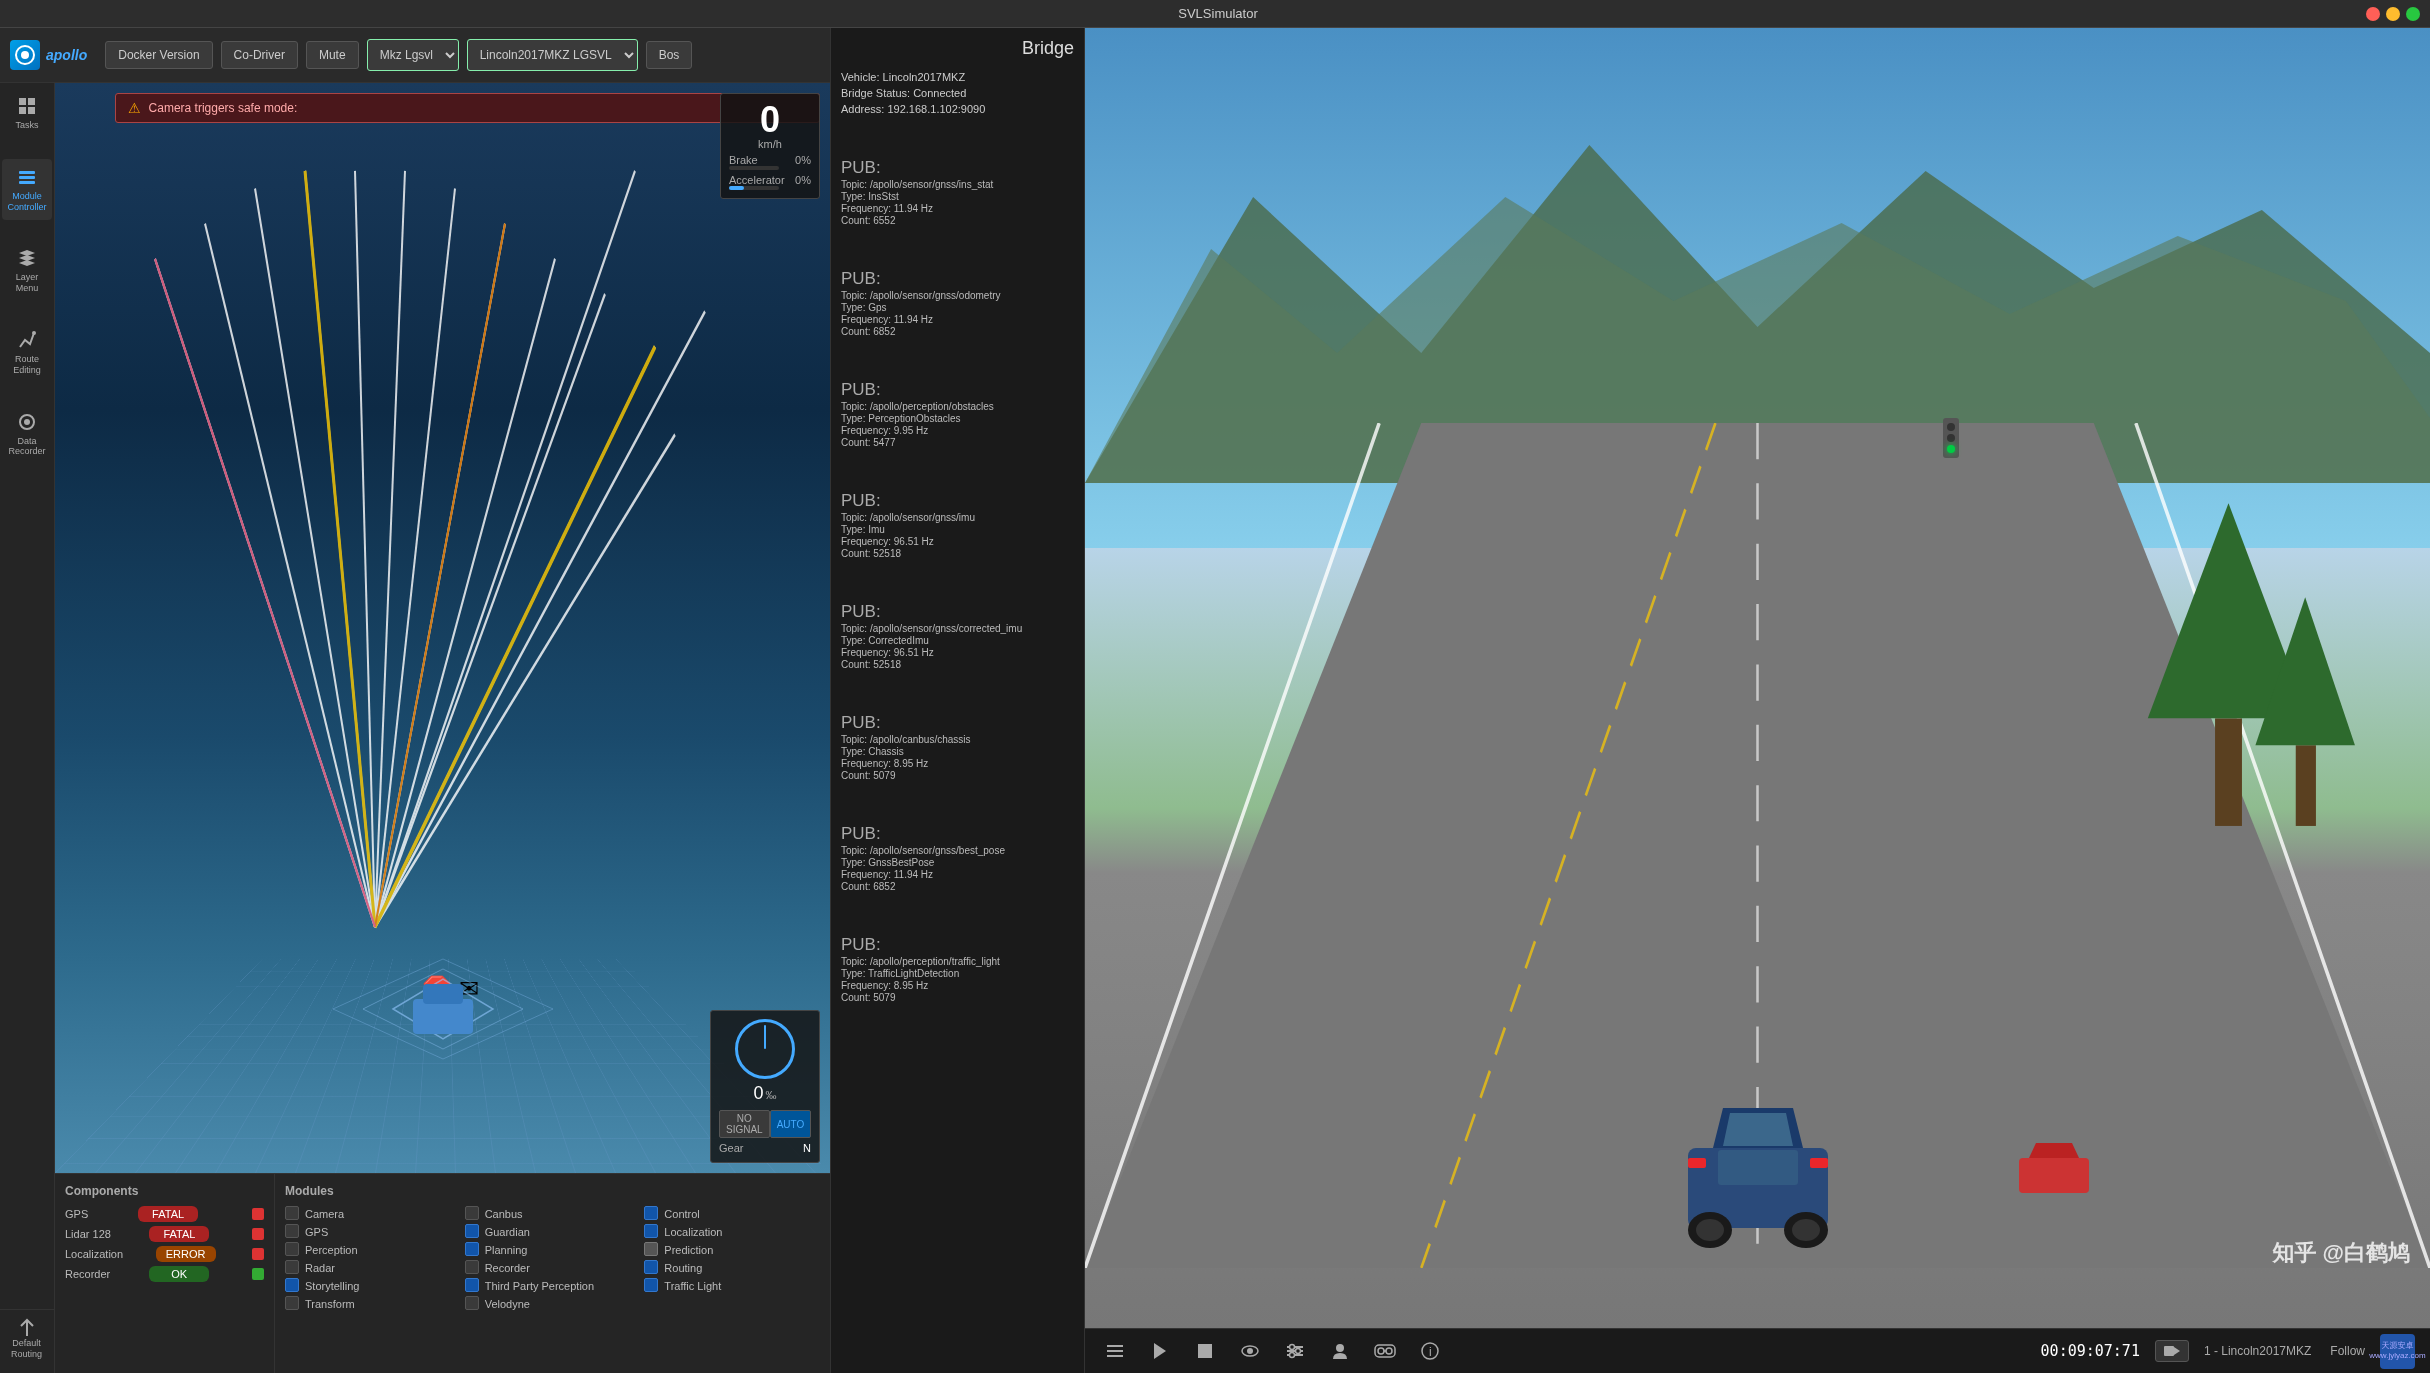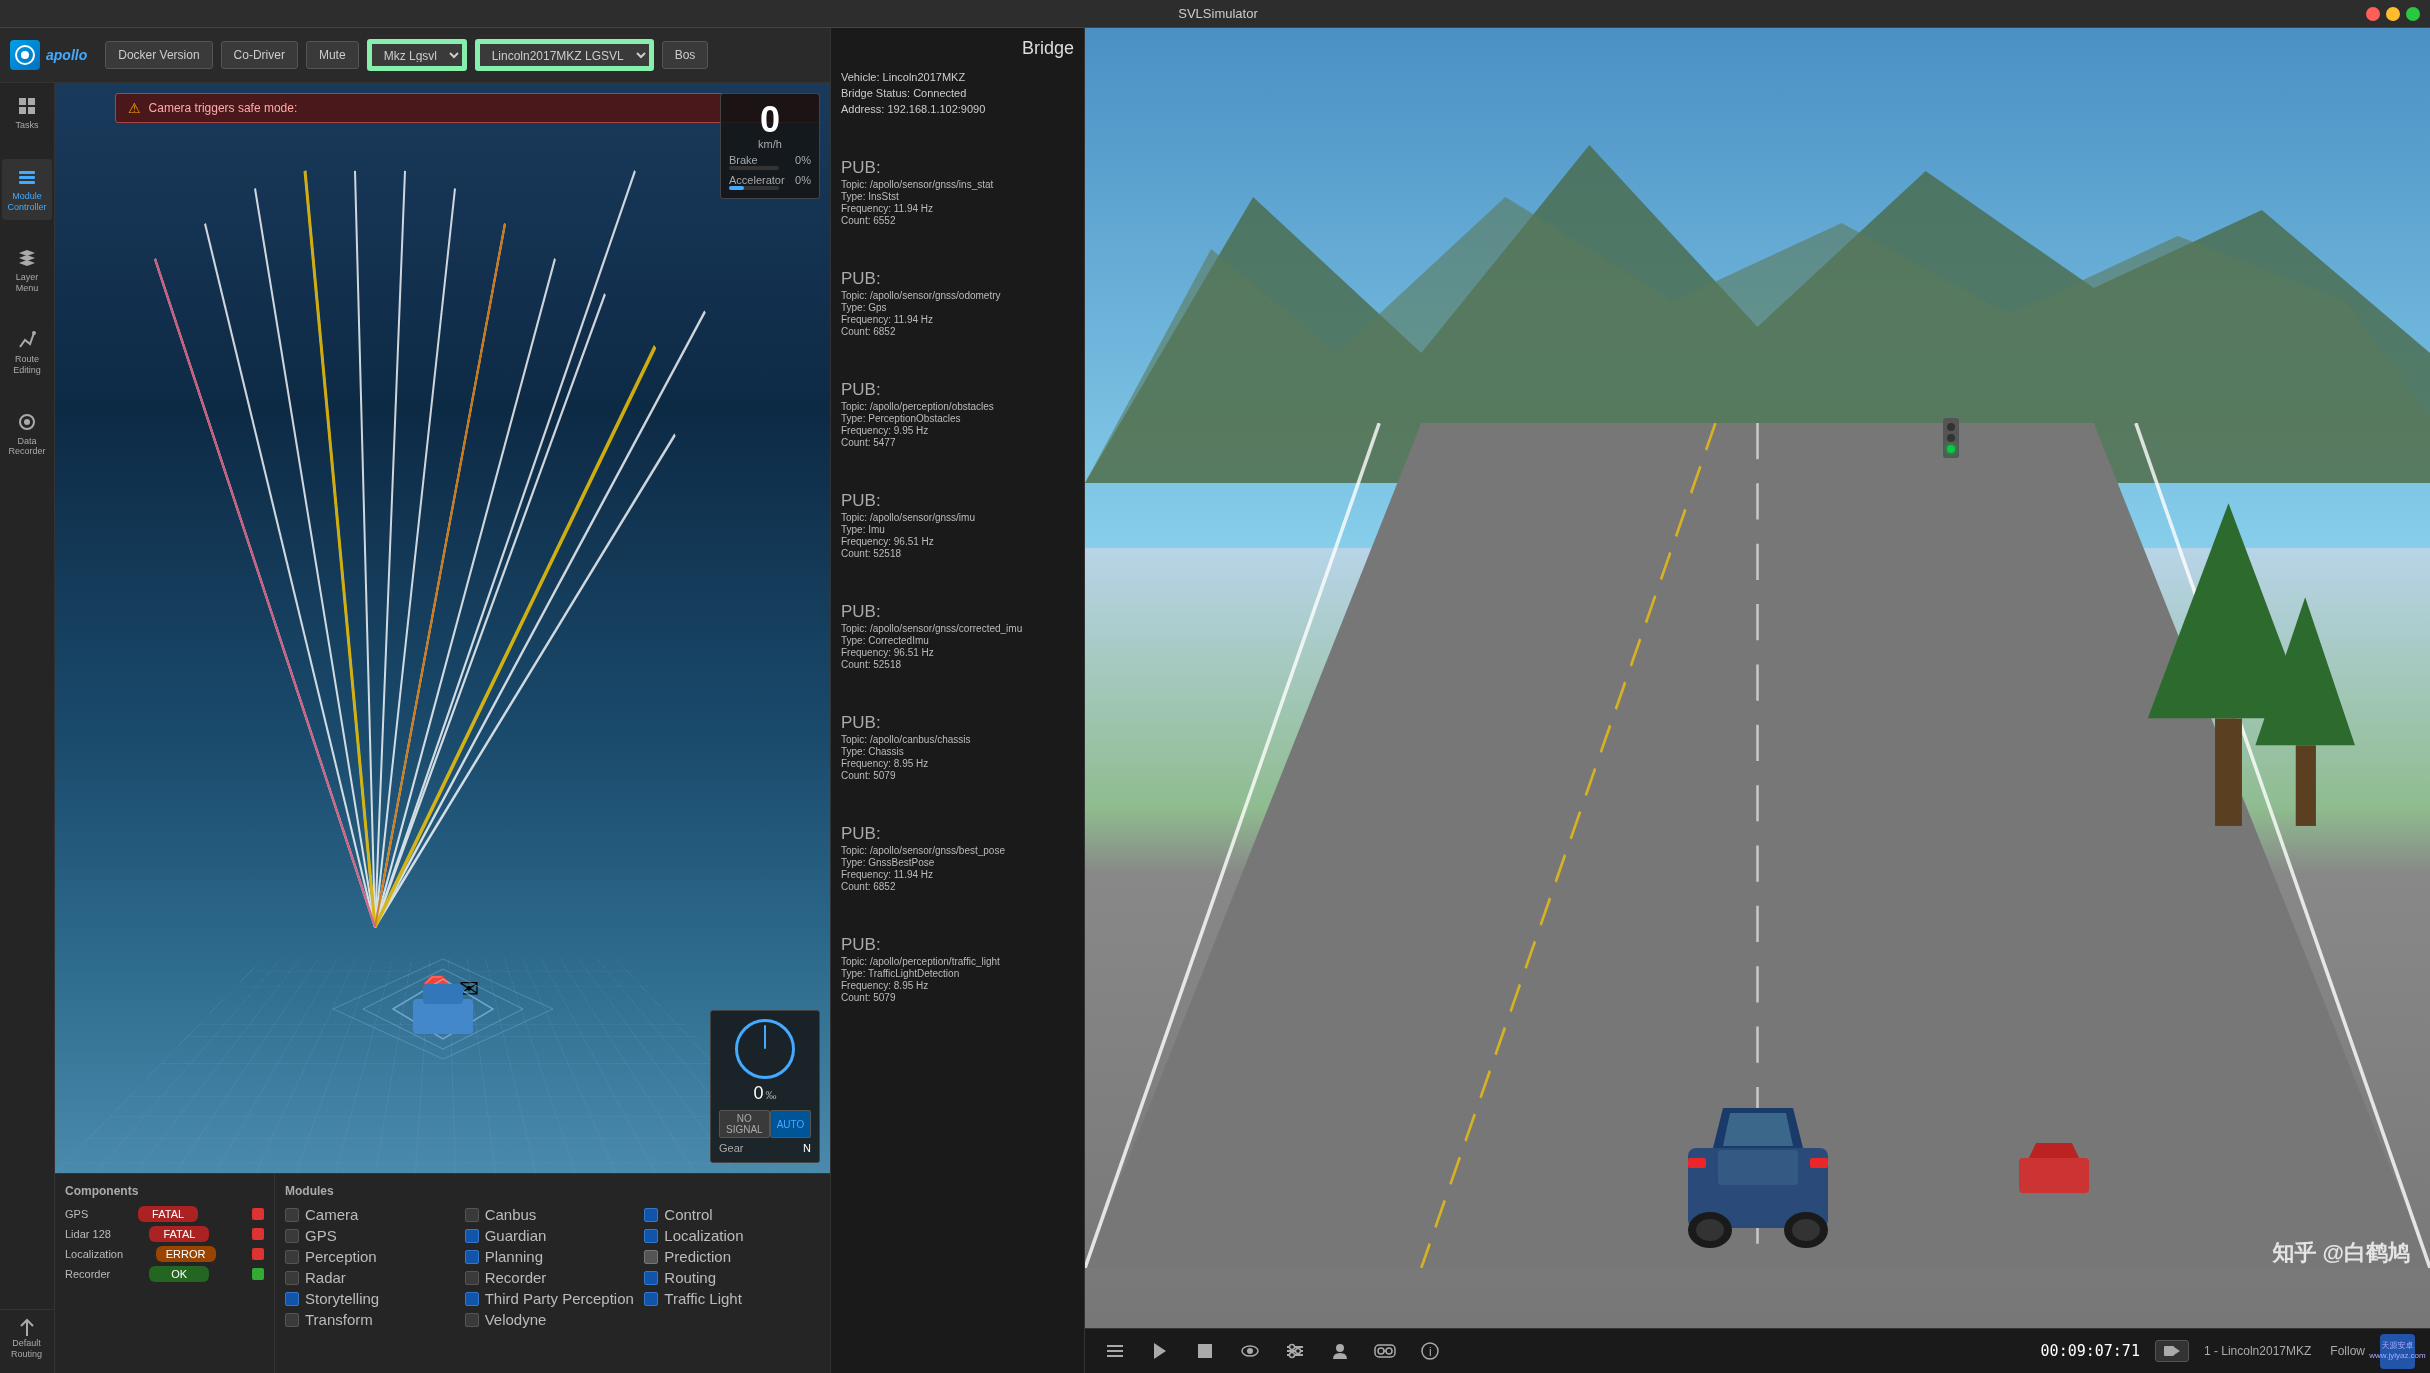--- a/index.html
+++ b/index.html
@@ -94,21 +94,21 @@
       border: 1px solid #555;
       padding: 4px 12px;
       border-radius: 3px;
       font-size: 12px;
       cursor: pointer;
       height: 28px;
     }
     .header-select {
       background: #3a3a3a;
       color: #ccc;
-      border: 5px solid #86efac;
+      border: 1px solid #86efac;
       padding: 4px 8px;
       border-radius: 3px;
       font-size: 12px;
       height: 32px;
       cursor: pointer;
     }
 
     
     .apollo-body {
       display: flex;
@@ -371,23 +371,23 @@
       flex: 1;
       padding: 10px;
     }
     .modules-grid {
       display: grid;
       grid-template-columns: repeat(3, 1fr);
       gap: 4px;
     }
     .module-item {
       display: flex;
-      align-items: center;
+      align-items: flex-end;
       gap: 6px;
-      font-size: 15px;
+      font-size: 11px;
       color: #bbb;
     }
     .module-checkbox {
       width: 14px;
       height: 14px;
       border: 1px solid #555;
       background: #3a3a3a;
       border-radius: 2px;
       display: flex;
       align-items: center;

